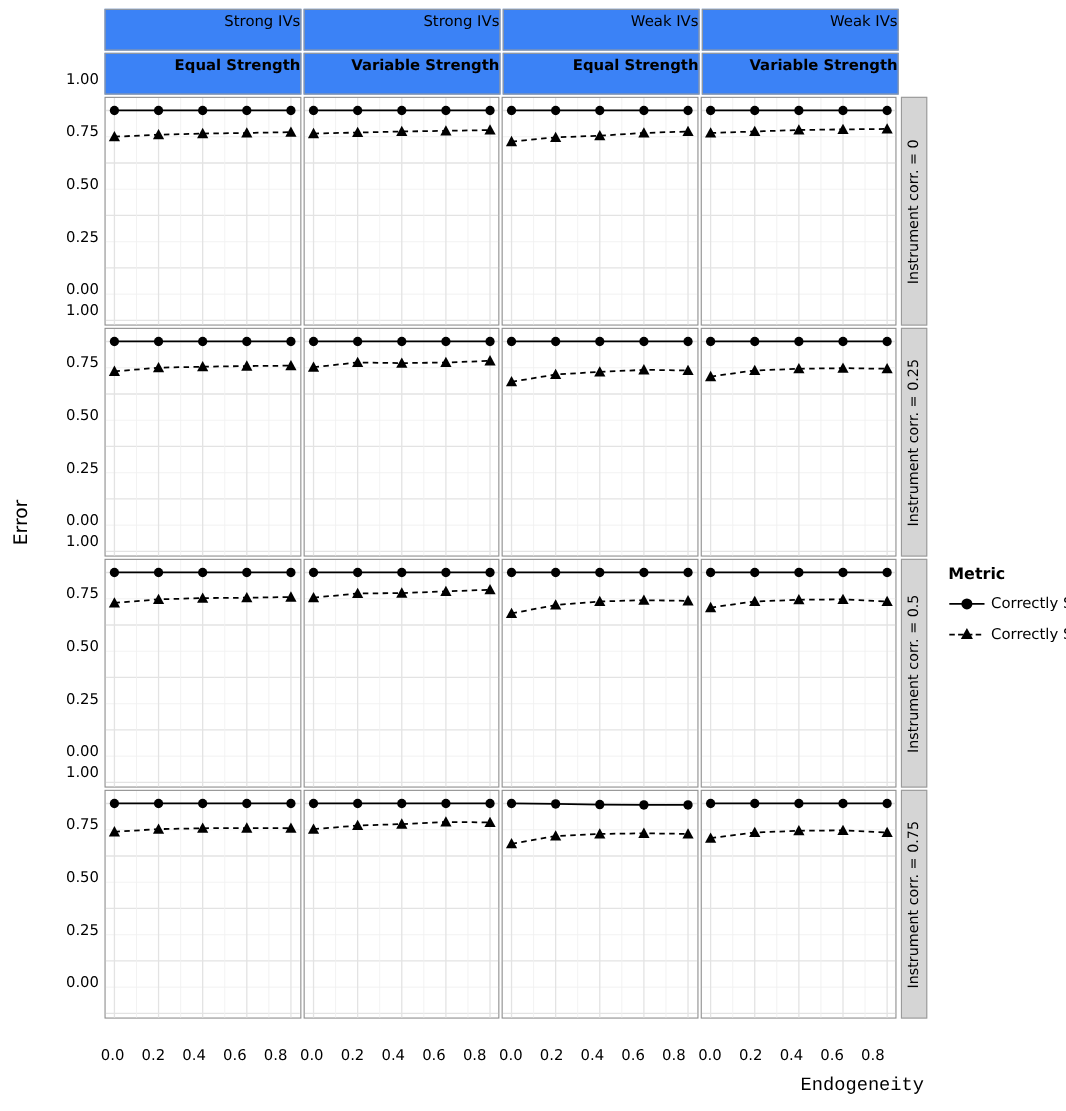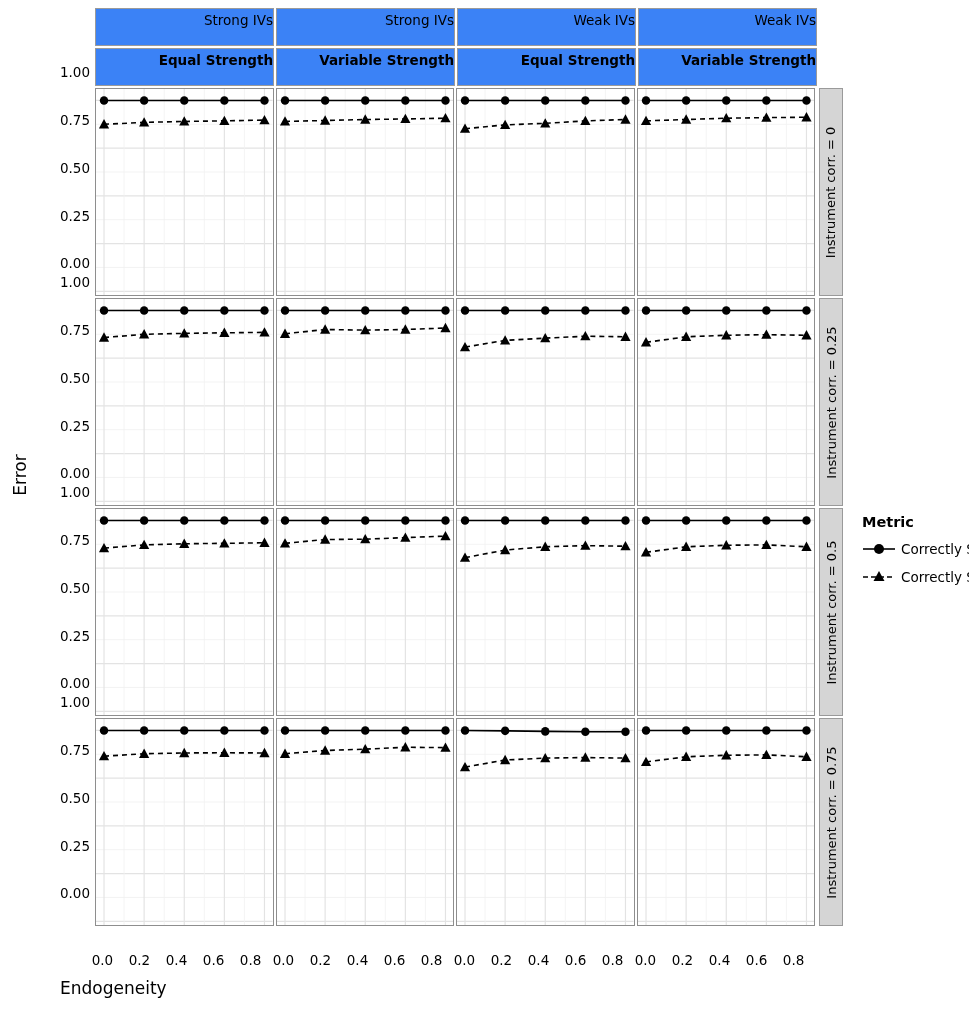--- a/index.html
+++ b/index.html
@@ -36,23 +36,24 @@
     transform: rotate(-90deg);
     white-space: nowrap;
   }
 
   
   .xlab {
     position: absolute;
     left: 60px;
     top: 978px;
     width: 780px;
-    text-align: left;
+    text-align: right;
     font-size: 17px;
     color: #000;
+    font-family: Liberation Mono, monospace;
   }
 
   
   .panel-grid {
     position: absolute;
     left: 95px;
     top: 8px;
     width: 748px;
   }
 

